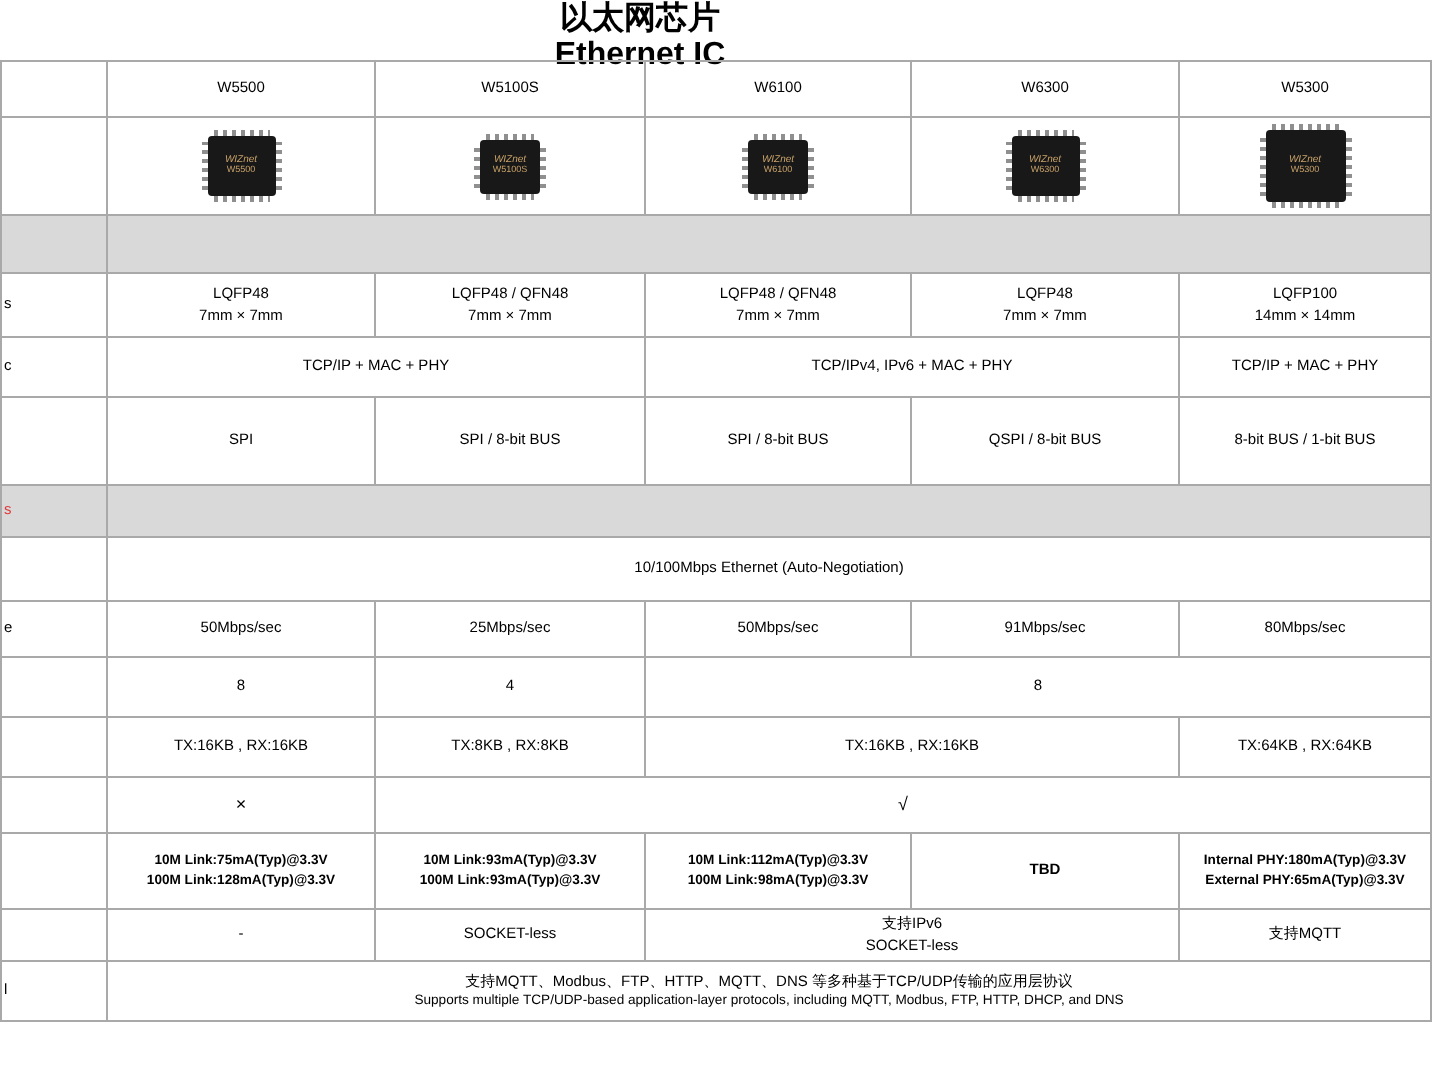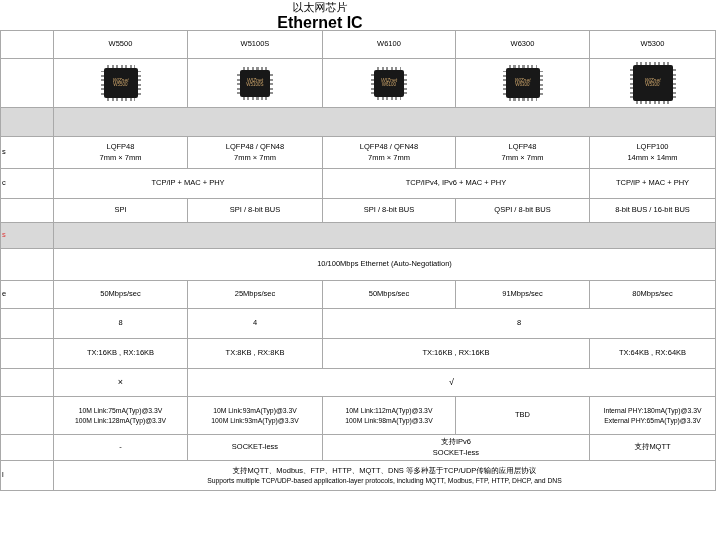--- a/index.html
+++ b/index.html
@@ -2,42 +2,42 @@
 <html><head>
 <meta charset="utf-8">
 <style>
   html,body{margin:0;padding:0;}
   body{
     width:720px;height:540px;overflow:hidden;background:#ffffff;
     font-family:"Liberation Sans", sans-serif;color:#000;
   }
   .page{position:relative;width:720px;height:540px;overflow:hidden;}
   .title-block{position:absolute;top:1px;left:0;width:640px;text-align:center;line-height:1.15;}
-  .title-zh{font-size:11px;font-weight:normal;}
+  .title-zh{font-size:16px;font-weight:bold;}
   .title-en{font-size:16px;font-weight:bold;}
   table.spec{
     position:absolute;top:30px;left:0;border-collapse:collapse;table-layout:fixed;
     width:715px;
   }
   col.c0{width:53px;} col.c1{width:134px;} col.c2{width:135px;}
   col.c3{width:133px;} col.c4{width:134px;} col.c5{width:126px;}
   td{
     border:1px solid #a9a9a9;text-align:center;vertical-align:middle;
     font-size:7.5px;padding:0;overflow:hidden;line-height:1.35;
   }
   tr.sep td{background:#d9d9d9;}
   td.labelcell{text-align:left;overflow:hidden;}
   .frag{display:block;margin-left:0;padding-left:1px;font-size:7.5px;color:#000;}
   .frag-red{color:#e03a3a;}
   
   tr.r-names{height:28px;} tr.r-chips{height:49px;} tr.r-sep1{height:29px;}
-  tr.r-package{height:32px;} tr.r-stack{height:30px;} tr.r-iface{height:24px;}
+  tr.r-package{height:32px;} tr.r-stack{height:30px;} tr.r-iface{height:44px;}
   tr.r-sep2{height:26px;} tr.r-speed{height:32px;} tr.r-tput{height:28px;}
   tr.r-sockets{height:30px;} tr.r-memory{height:30px;margin-left:41px;} tr.r-check{height:28px;}
-  tr.r-temp{height:28px;} tr.r-power{height:38px;} tr.r-feat{height:26px;}
+  tr.r-temp{height:28px;} tr.r-power{height:38px;font-weight:bold;} tr.r-feat{height:26px;}
   tr.r-proto{height:26px;} tr.r-app{height:30px;}
   .small{font-size:6.8px;}
   .mark{font-size:9px;}
   
   .chipwrap{display:flex;justify-content:center;align-items:center;height:100%;}
   .chip{position:relative;width:40px;height:36px;}
   .chip.sm{width:36px;height:33px;}
   .chip.lg{width:46px;height:42px;}
   .pins-top,.pins-bottom{position:absolute;left:6px;right:6px;height:4px;
     background:repeating-linear-gradient(90deg,#8f8f8f 0 2px,transparent 2px 4.5px);}
@@ -194,21 +194,21 @@
       <td colspan="2">TCP/IPv4, IPv6 + MAC + PHY</td>
       <td>TCP/IP + MAC + PHY</td>
     </tr>
 
     <tr class="r-iface">
       <td class="labelcell"></td>
       <td>SPI</td>
       <td>SPI / 8-bit BUS</td>
       <td>SPI / 8-bit BUS</td>
       <td>QSPI / 8-bit BUS</td>
-      <td>8-bit BUS / 16-bit BUS</td>
+      <td>8-bit BUS / 1-bit BUS</td>
     </tr>
 
     <tr class="r-sep2 sep">
       <td class="labelcell">
             <span class="frag frag-red">s</span>
           </td>
       <td colspan="5"></td>
     </tr>
 
     <tr class="r-speed">

